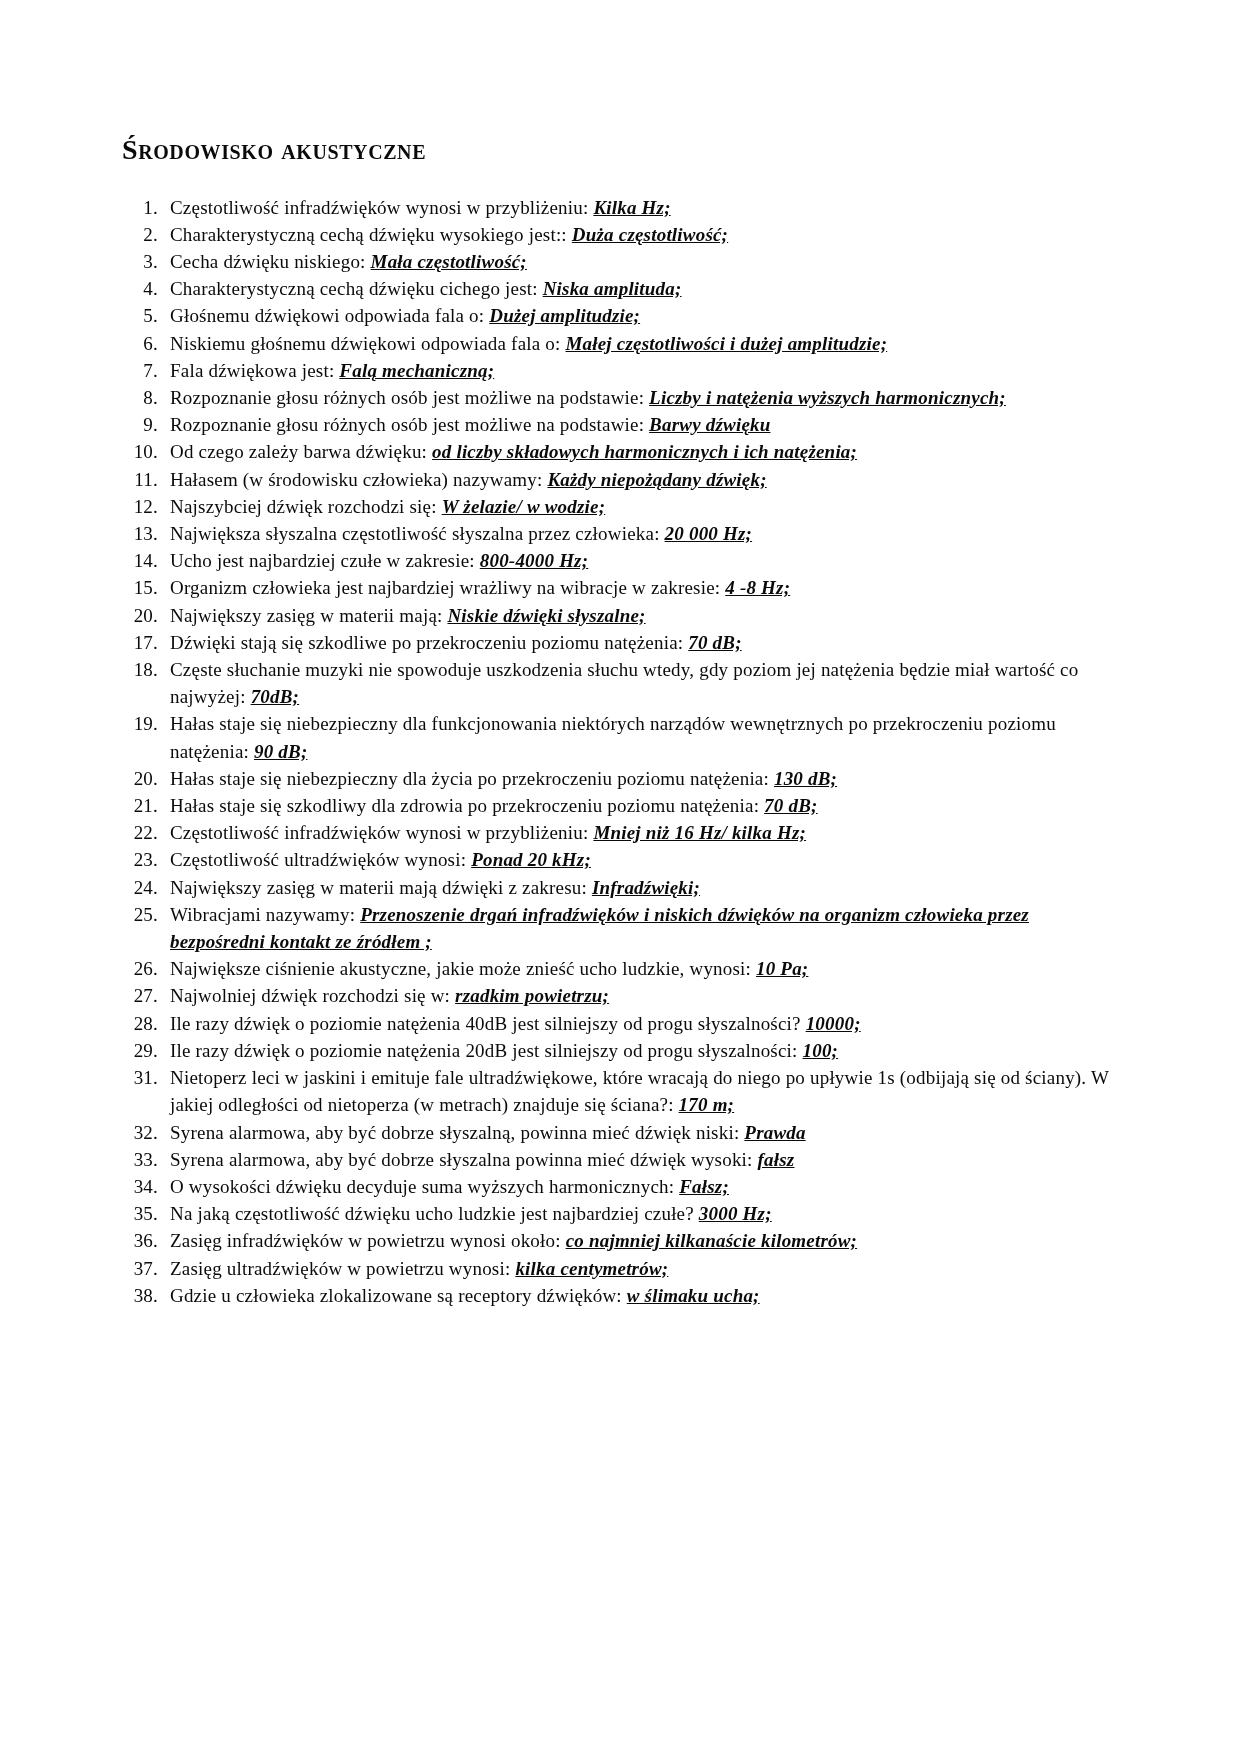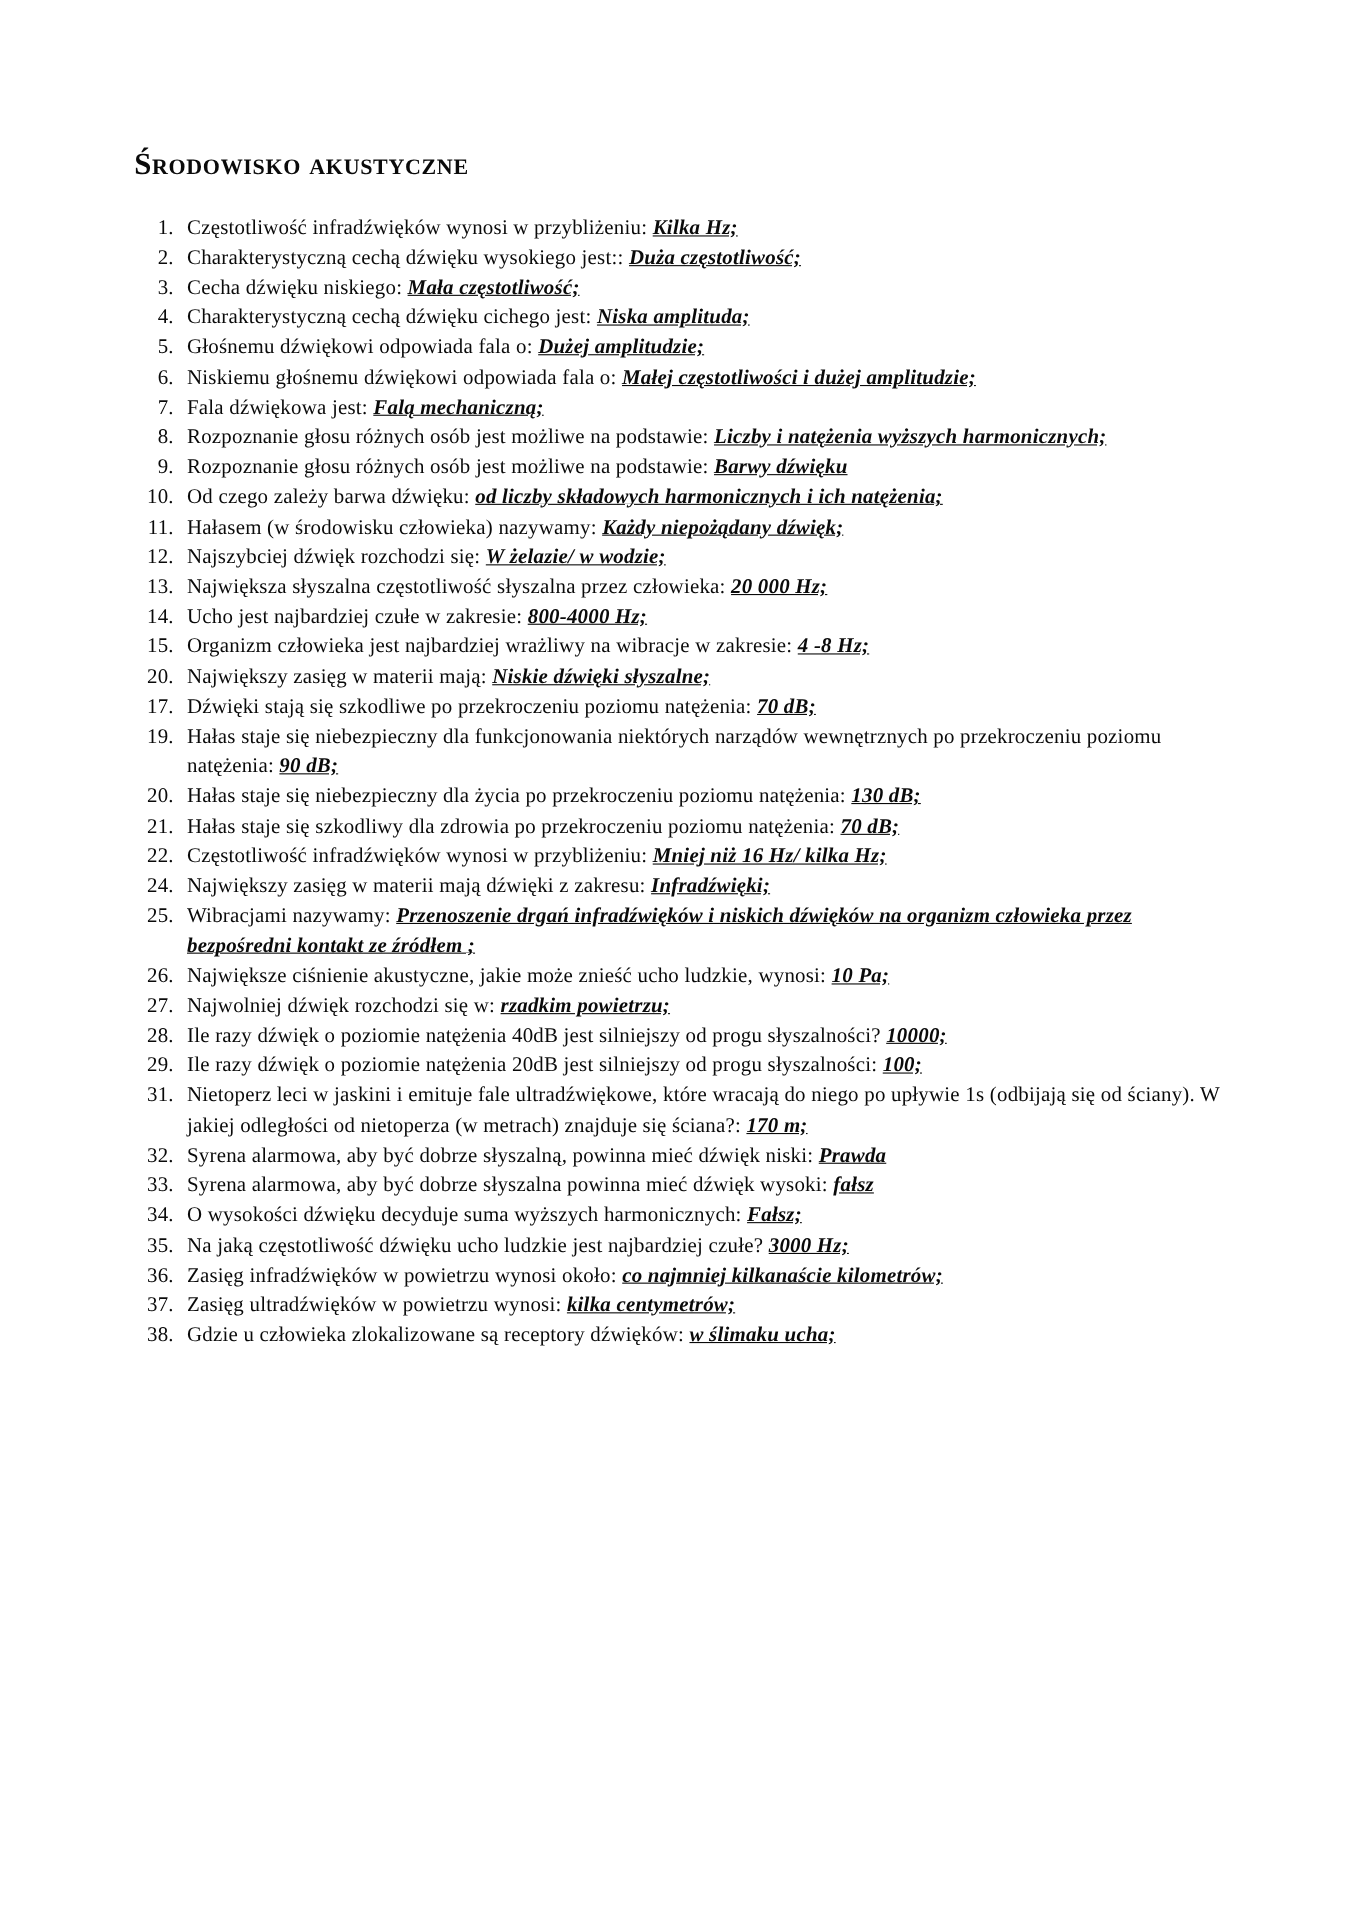--- a/index.html
+++ b/index.html
@@ -126,34 +126,42 @@
       </li>
       <li class="q-item">
         <span class="num">20.</span>
         <span class="txt"><span>Największy zasięg w materii mają:</span> <span class="ans">Niskie dźwięki słyszalne;</span></span>
       </li>
       <li class="q-item">
         <span class="num">17.</span>
         <span class="txt"><span>Dźwięki stają się szkodliwe po przekroczeniu poziomu natężenia:</span> <span class="ans">70 dB;</span></span>
       </li>
       <li class="q-item">
+        <span class="num">18.</span>
+        <span class="txt"><span>Częste słuchanie muzyki nie spowoduje uszkodzenia słuchu wtedy, gdy poziom jej natężenia będzie miał wartość co najwyżej:</span> <span class="ans">70dB;</span></span>
+      </li>
+      <li class="q-item">
         <span class="num">19.</span>
         <span class="txt"><span>Hałas staje się niebezpieczny dla funkcjonowania niektórych narządów wewnętrznych po przekroczeniu poziomu natężenia:</span> <span class="ans">90 dB;</span></span>
       </li>
       <li class="q-item">
         <span class="num">20.</span>
         <span class="txt"><span>Hałas staje się niebezpieczny dla życia po przekroczeniu poziomu natężenia:</span> <span class="ans">130 dB;</span></span>
       </li>
       <li class="q-item">
         <span class="num">21.</span>
         <span class="txt"><span>Hałas staje się szkodliwy dla zdrowia po przekroczeniu poziomu natężenia:</span> <span class="ans">70 dB;</span></span>
       </li>
       <li class="q-item">
         <span class="num">22.</span>
         <span class="txt"><span>Częstotliwość infradźwięków wynosi w przybliżeniu:</span> <span class="ans">Mniej niż 16 Hz/ kilka Hz;</span></span>
+      </li>
+      <li class="q-item">
+        <span class="num">23.</span>
+        <span class="txt"><span>Częstotliwość ultradźwięków wynosi:</span> <span class="ans">Ponad 20 kHz;</span></span>
       </li>
       <li class="q-item">
         <span class="num">24.</span>
         <span class="txt"><span>Największy zasięg w materii mają dźwięki z zakresu:</span> <span class="ans">Infradźwięki;</span></span>
       </li>
       <li class="q-item">
         <span class="num">25.</span>
         <span class="txt"><span>Wibracjami nazywamy:</span> <span class="ans">Przenoszenie drgań infradźwięków i niskich dźwięków na organizm człowieka przez bezpośredni kontakt ze źródłem ;</span></span>
       </li>
       <li class="q-item">

